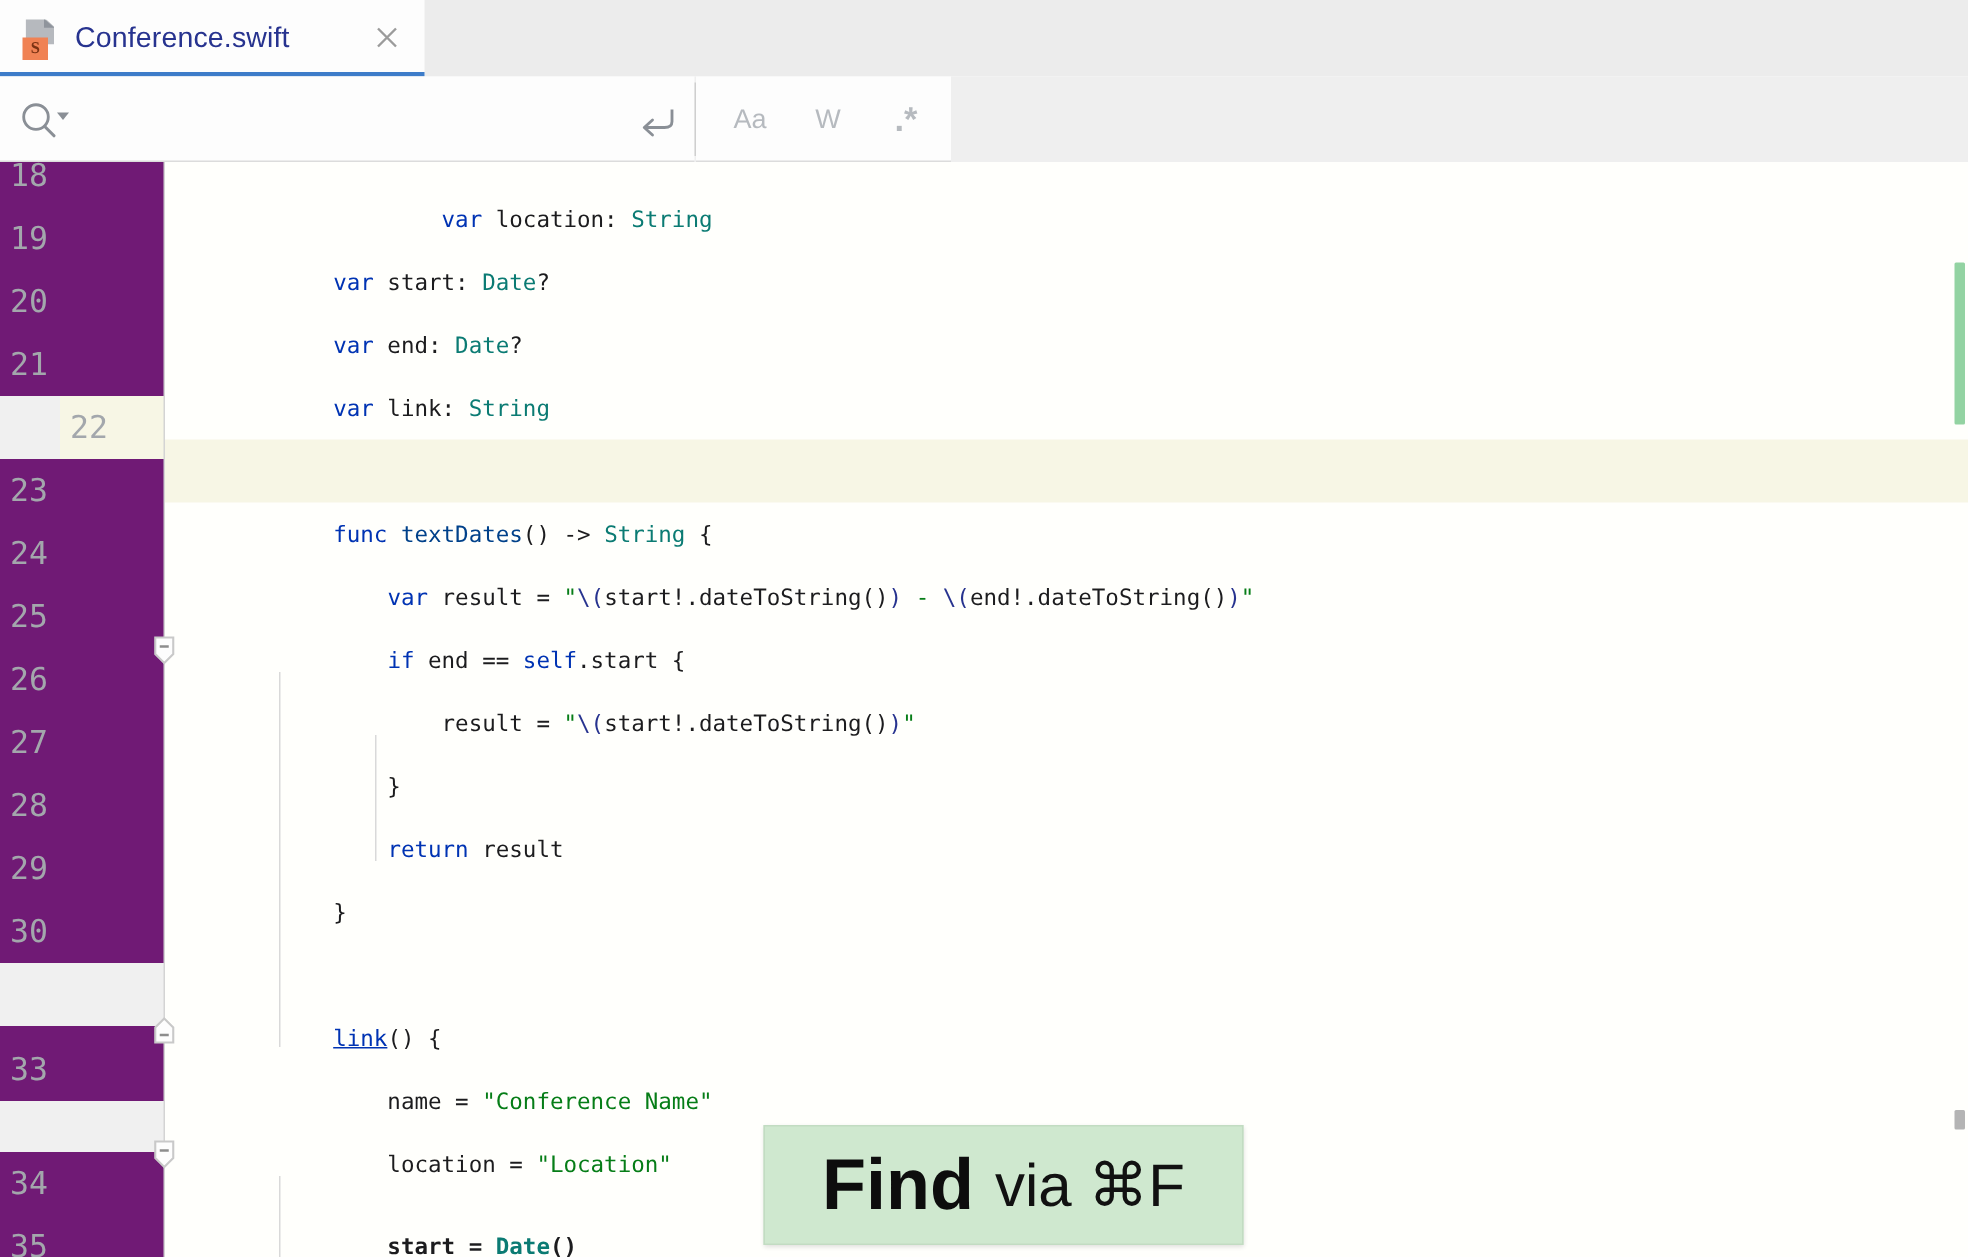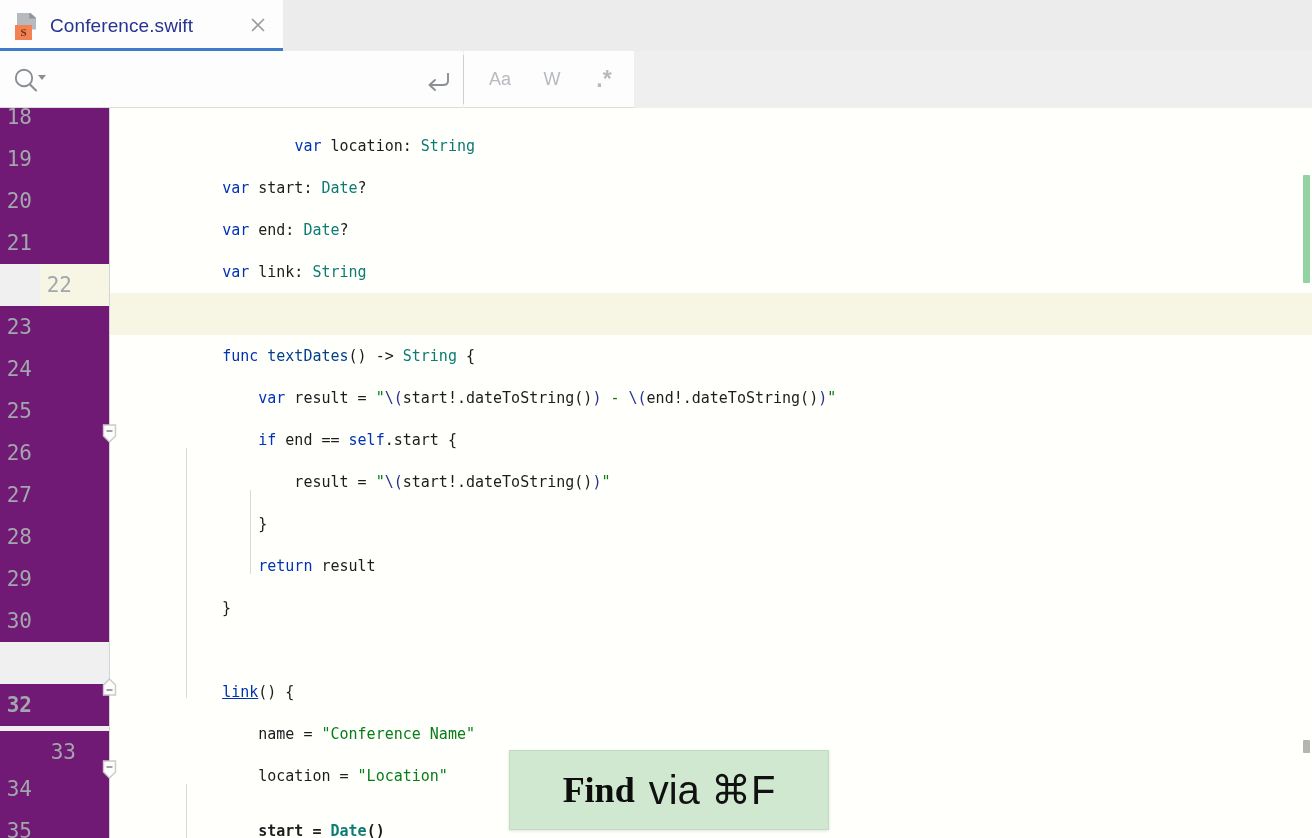--- a/index.html
+++ b/index.html
@@ -183,22 +183,22 @@
   .find-badge {
     position: absolute; left: 509px; top: 750px;
     width: 320px; height: 80px;
     background: #cfe8cf;
     border: 1px solid #c2dcc2;
     display: flex; align-items: center; justify-content: center;
     box-shadow: 0 1px 3px rgba(0,0,0,0.12);
     box-sizing: border-box;
   }
   .find-badge .t1 {
-    font-size: 36px; font-weight: bold; color: #0d0d0d;
-    font-family: Liberation Serif, serif;
+    font-size: 48px; font-weight: bold; color: #0d0d0d;
+    font-family: Liberation Sans, sans-serif;
   }
   .find-badge .t2 {
     font-size: 40px; font-weight: normal; color: #111;
     font-family: "Liberation Sans", sans-serif; margin-left: 14px;
   }
 </style>
 </head>
 <body>
 
 <div id="app">
@@ -343,21 +343,21 @@
         </div>
         <div class="gutter-line" style="top: 450px;">
           <div class="gutter-num">29</div>
         </div>
         <div class="gutter-line" style="top: 492px;">
           <div class="gutter-num">30</div>
         </div>
         <div class="gutter-line" style="top: 576px; font-weight: bold;">
           <div class="gutter-num">32</div>
         </div>
-        <div class="gutter-line" style="top: 623px; padding-left: 44px;">
+        <div class="gutter-line" style="top: 584px;">
           <div class="gutter-num">33</div>
         </div>
         <div class="gutter-line" style="top: 660px;">
           <div class="gutter-num">34</div>
         </div>
         <div class="gutter-line" style="top: 702px;">
           <div class="gutter-num">35</div>
         </div>
       </div>
     <div class="fold-rail"></div>

